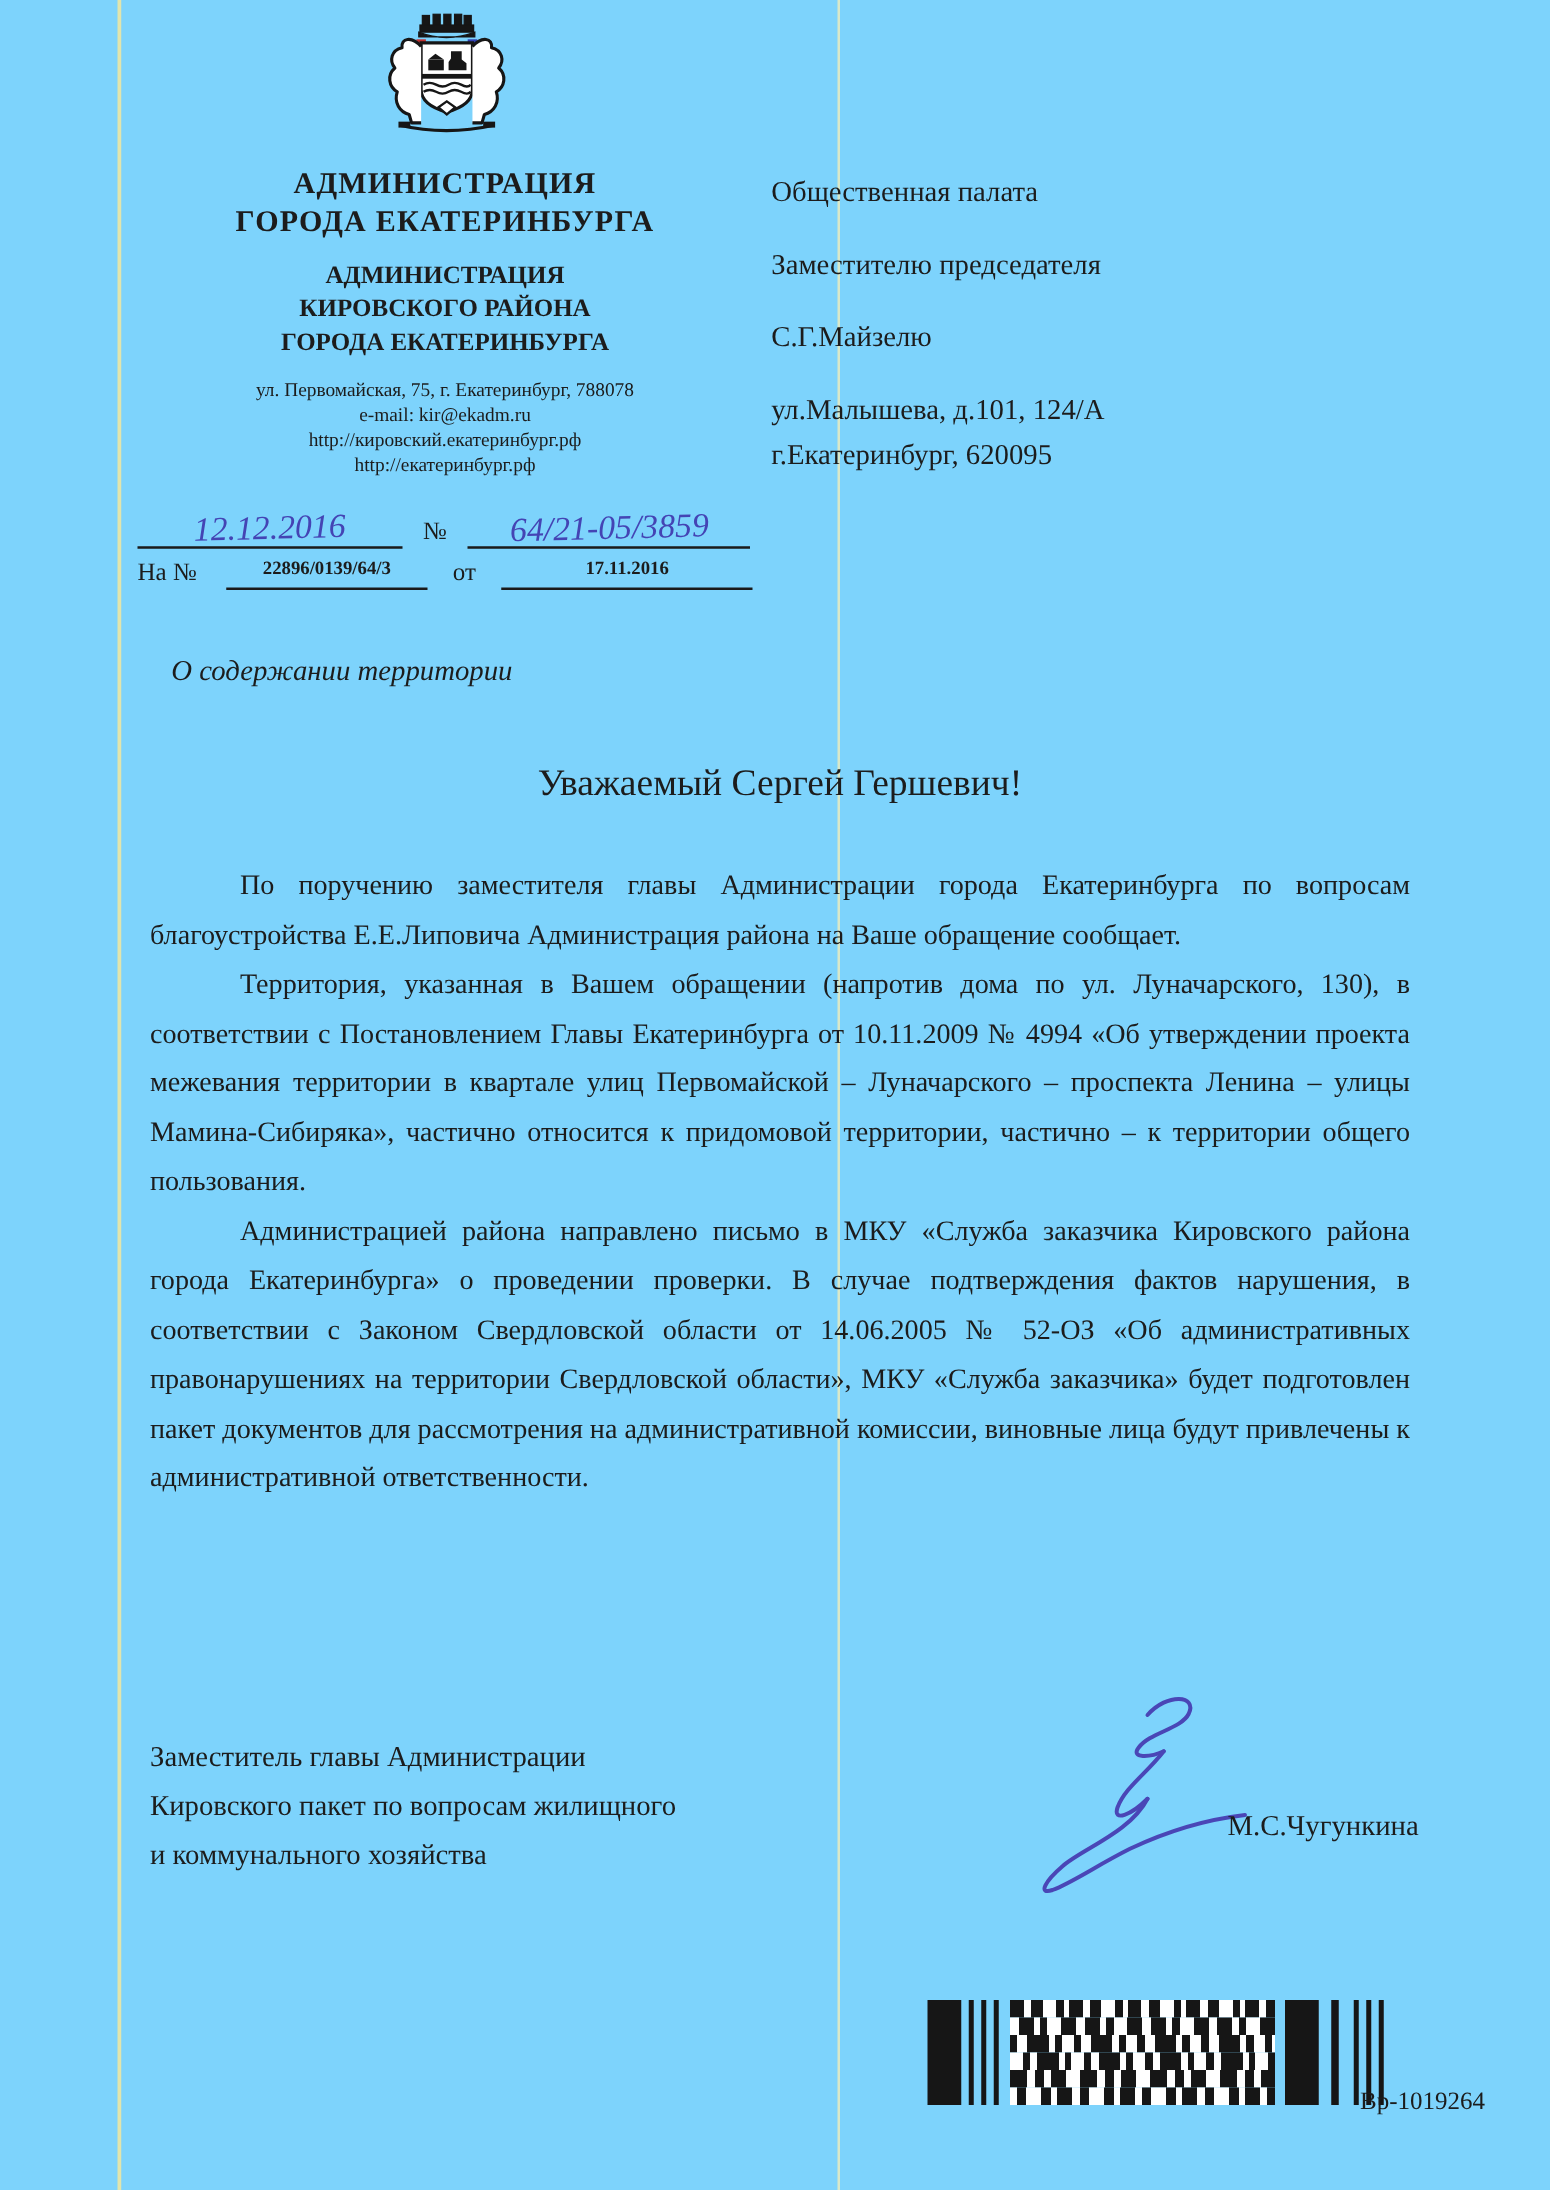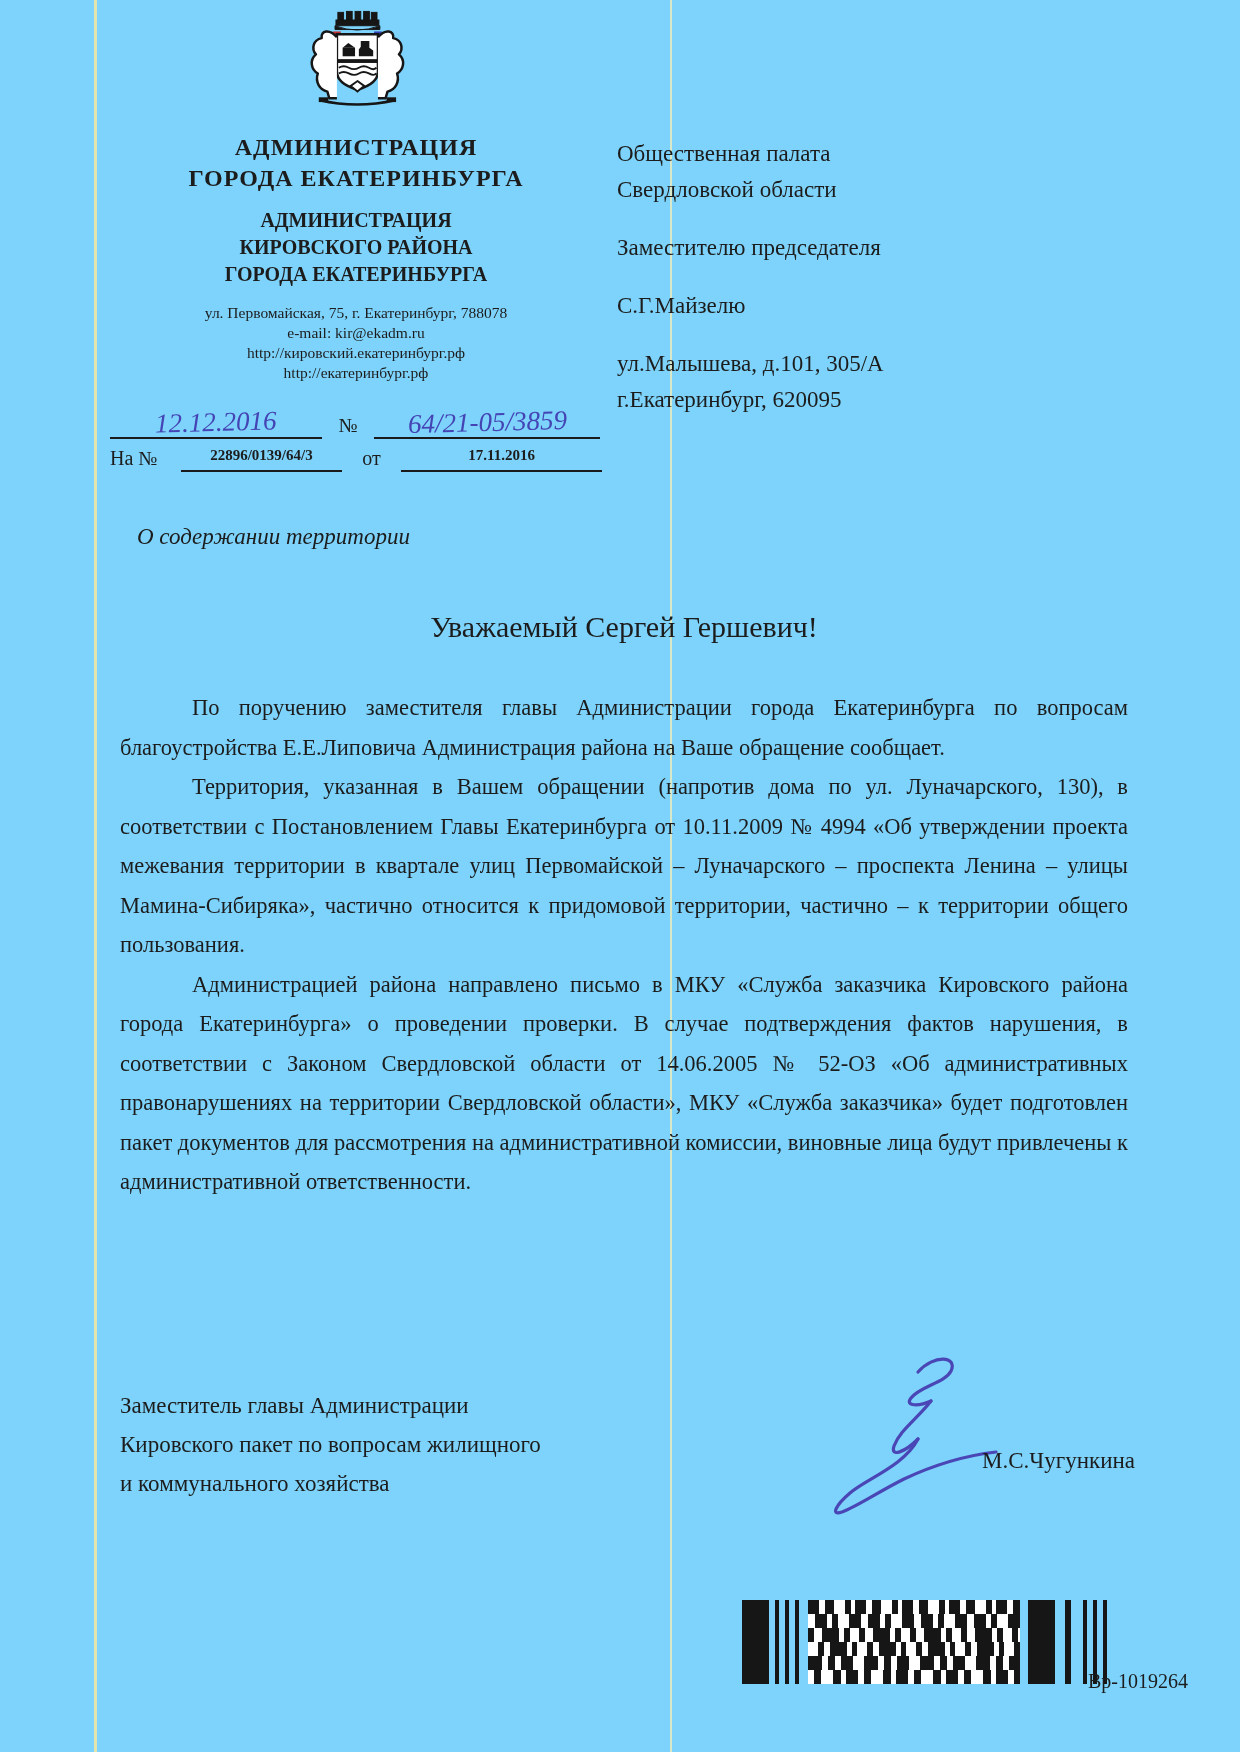--- a/index.html
+++ b/index.html
@@ -136,24 +136,23 @@
         <div class="lbl-nano">На №</div>
         <div class="cell-reply u">22896/0139/64/3</div>
         <div class="lbl-ot">от</div>
         <div class="cell-rdate u">17.11.2016</div>
       </div>
     </div>
   </div>
 
   <div class="hdr-right">
     <div>Общественная палата</div>
-    <div>Свердловской области</div>
     <div class="gap">Заместителю председателя</div>
     <div class="gap">С.Г.Майзелю</div>
-    <div class="gap">ул.Малышева, д.101, 305/А</div>
+    <div class="gap">ул.Малышева, д.101, 124/А</div>
     <div>г.Екатеринбург, 620095</div>
   </div>
 
   <div class="subject">О содержании территории</div>
   <div class="salutation">Уважаемый Сергей Гершевич!</div>
 
   <div class="body-text">
     <p>По поручению заместителя главы Администрации города Екатеринбурга по вопросам благоустройства Е.Е.Липовича Администрация района на Ваше обращение сообщает.</p>
     <p>Территория, указанная в Вашем обращении (напротив дома по ул. Луначарского, 130), в соответствии с Постановлением Главы Екатеринбурга от 10.11.2009 № 4994 «Об утверждении проекта межевания территории в квартале улиц Первомайской – Луначарского – проспекта Ленина – улицы Мамина-Сибиряка», частично относится к придомовой территории, частично – к территории общего пользования.</p>
     <p>Администрацией района направлено письмо в МКУ «Служба заказчика Кировского района города Екатеринбурга» о проведении проверки. В случае подтверждения фактов нарушения, в соответствии с Законом Свердловской области от 14.06.2005 № 52-ОЗ «Об административных правонарушениях на территории Свердловской области», МКУ «Служба заказчика» будет подготовлен пакет документов для рассмотрения на административной комиссии, виновные лица будут привлечены к административной ответственности.</p>

